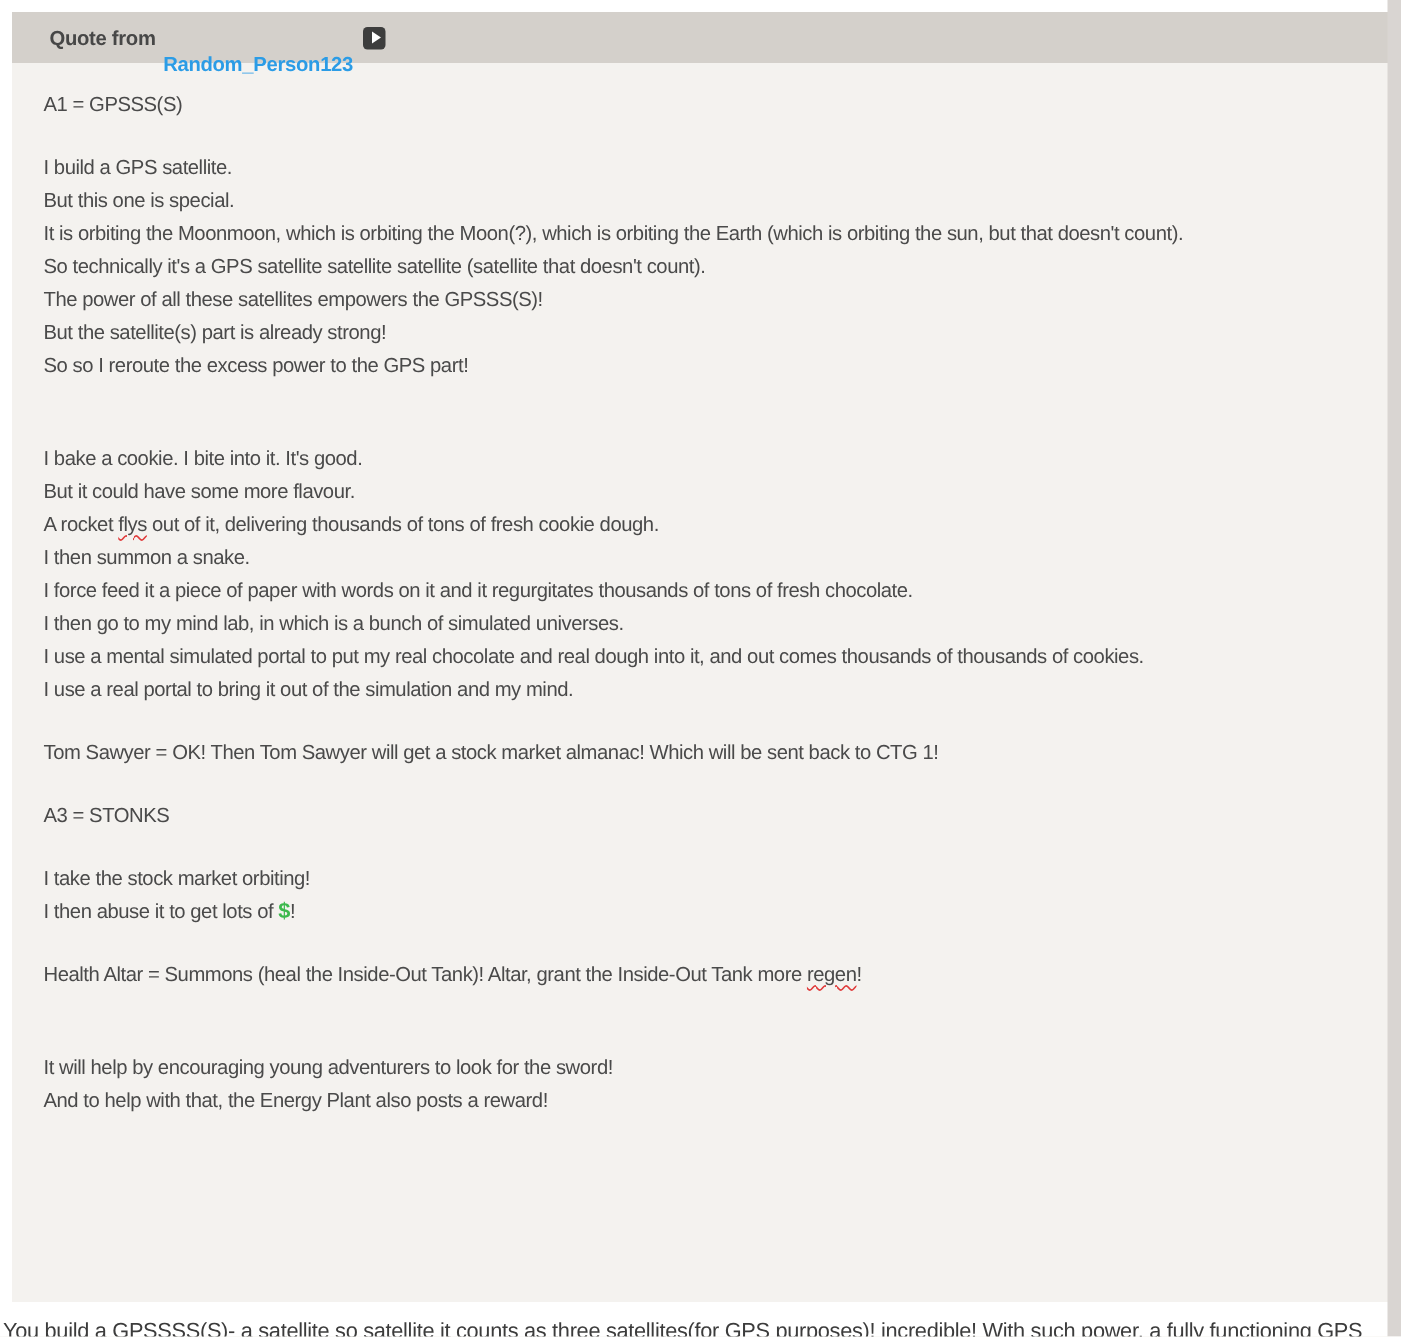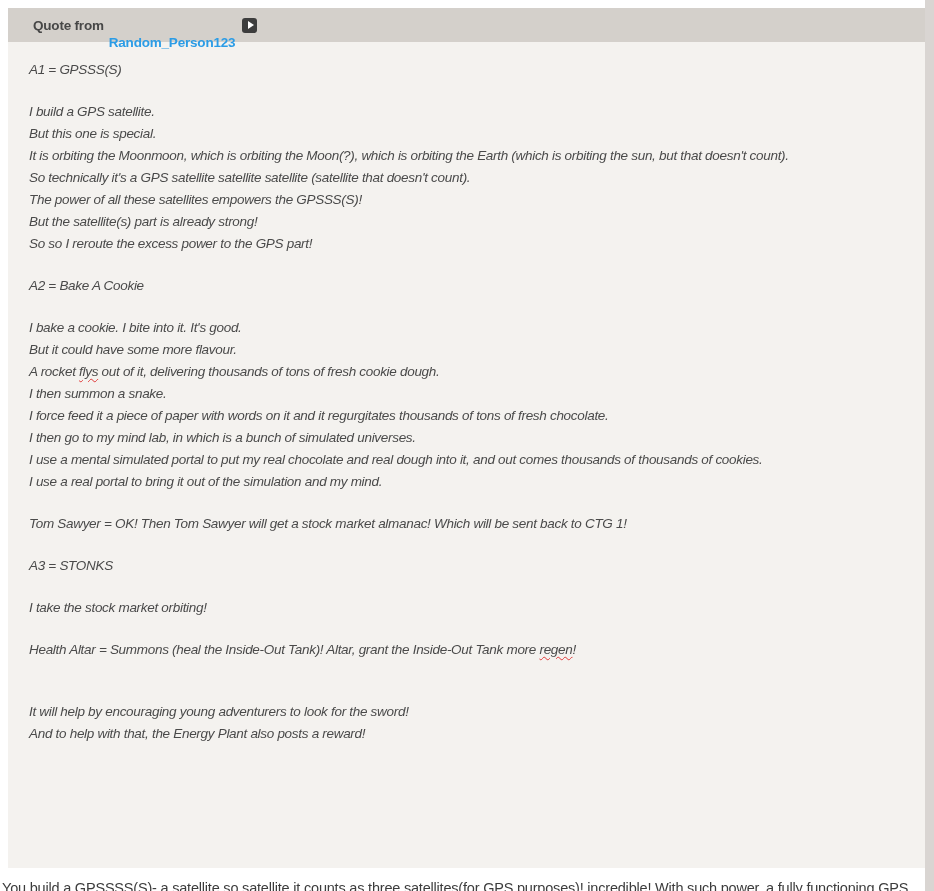--- a/index.html
+++ b/index.html
@@ -57,21 +57,20 @@
     margin-left: 2px;
     border-top: 4px solid transparent;
     border-bottom: 4px solid transparent;
     border-left: 6px solid #ffffff;
   }
   .quote-body {
     height: 826px;
     background: #f4f2ef;
     padding: 17px 20px 0 21px;
     overflow: hidden;
-    font-style: italic;
   }
   .line {
     min-height: 22px;
     line-height: 22px;
     font-size: 13.5px;
     letter-spacing: -0.3px;
     color: #4a4a4a;
     white-space: nowrap;
   }
   .line.blank { min-height: 20px; height: 20px; }
@@ -113,36 +112,36 @@
         <div class="line"><span>A1 = GPSSS(S)</span></div>
         <div class="line blank"></div>
         <div class="line"><span>I build a GPS satellite.</span></div>
         <div class="line"><span>But this one is special.</span></div>
         <div class="line"><span>It is orbiting the Moonmoon, which is orbiting the Moon(?), which is orbiting the Earth (which is orbiting the sun, but that doesn't count).</span></div>
         <div class="line"><span>So technically it's a GPS satellite satellite satellite (satellite that doesn't count).</span></div>
         <div class="line"><span>The power of all these satellites empowers the GPSSS(S)!</span></div>
         <div class="line"><span>But the satellite(s) part is already strong!</span></div>
         <div class="line"><span>So so I reroute the excess power to the GPS part!</span></div>
         <div class="line blank"></div>
-        <div class="line"><span>A2 = Bake A Cookie</span></div>
         <div class="line blank"></div>
         <div class="line"><span>I bake a cookie. I bite into it. It's good.</span></div>
         <div class="line"><span>But it could have some more flavour.</span></div>
         <div class="line"><span>A rocket </span><span class="misspelled">flys</span><span> out of it, delivering thousands of tons of fresh cookie dough.</span></div>
         <div class="line"><span>I then summon a snake.</span></div>
         <div class="line"><span>I force feed it a piece of paper with words on it and it regurgitates thousands of tons of fresh chocolate.</span></div>
         <div class="line"><span>I then go to my mind lab, in which is a bunch of simulated universes.</span></div>
         <div class="line"><span>I use a mental simulated portal to put my real chocolate and real dough into it, and out comes thousands of thousands of cookies.</span></div>
         <div class="line"><span>I use a real portal to bring it out of the simulation and my mind.</span></div>
         <div class="line blank"></div>
         <div class="line"><span>Tom Sawyer = OK! Then Tom Sawyer will get a stock market almanac! Which will be sent back to CTG 1!</span></div>
         <div class="line blank"></div>
         <div class="line"><span>A3 = STONKS</span></div>
         <div class="line blank"></div>
         <div class="line"><span>I take the stock market orbiting!</span></div>
+        <div class="line"><span>I then abuse it to get lots of </span><span class="money">$</span><span>!</span></div>
         <div class="line blank"></div>
         <div class="line"><span>Health Altar = Summons (heal the Inside-Out Tank)! Altar, grant the Inside-Out Tank more </span><span class="misspelled">regen</span><span>!</span></div>
         <div class="line blank"></div>
         <div class="line blank"></div>
         <div class="line"><span>It will help by encouraging young adventurers to look for the sword!</span></div>
         <div class="line"><span>And to help with that, the Energy Plant also posts a reward!</span></div>
       </div>
   </div>
 </div>
 

